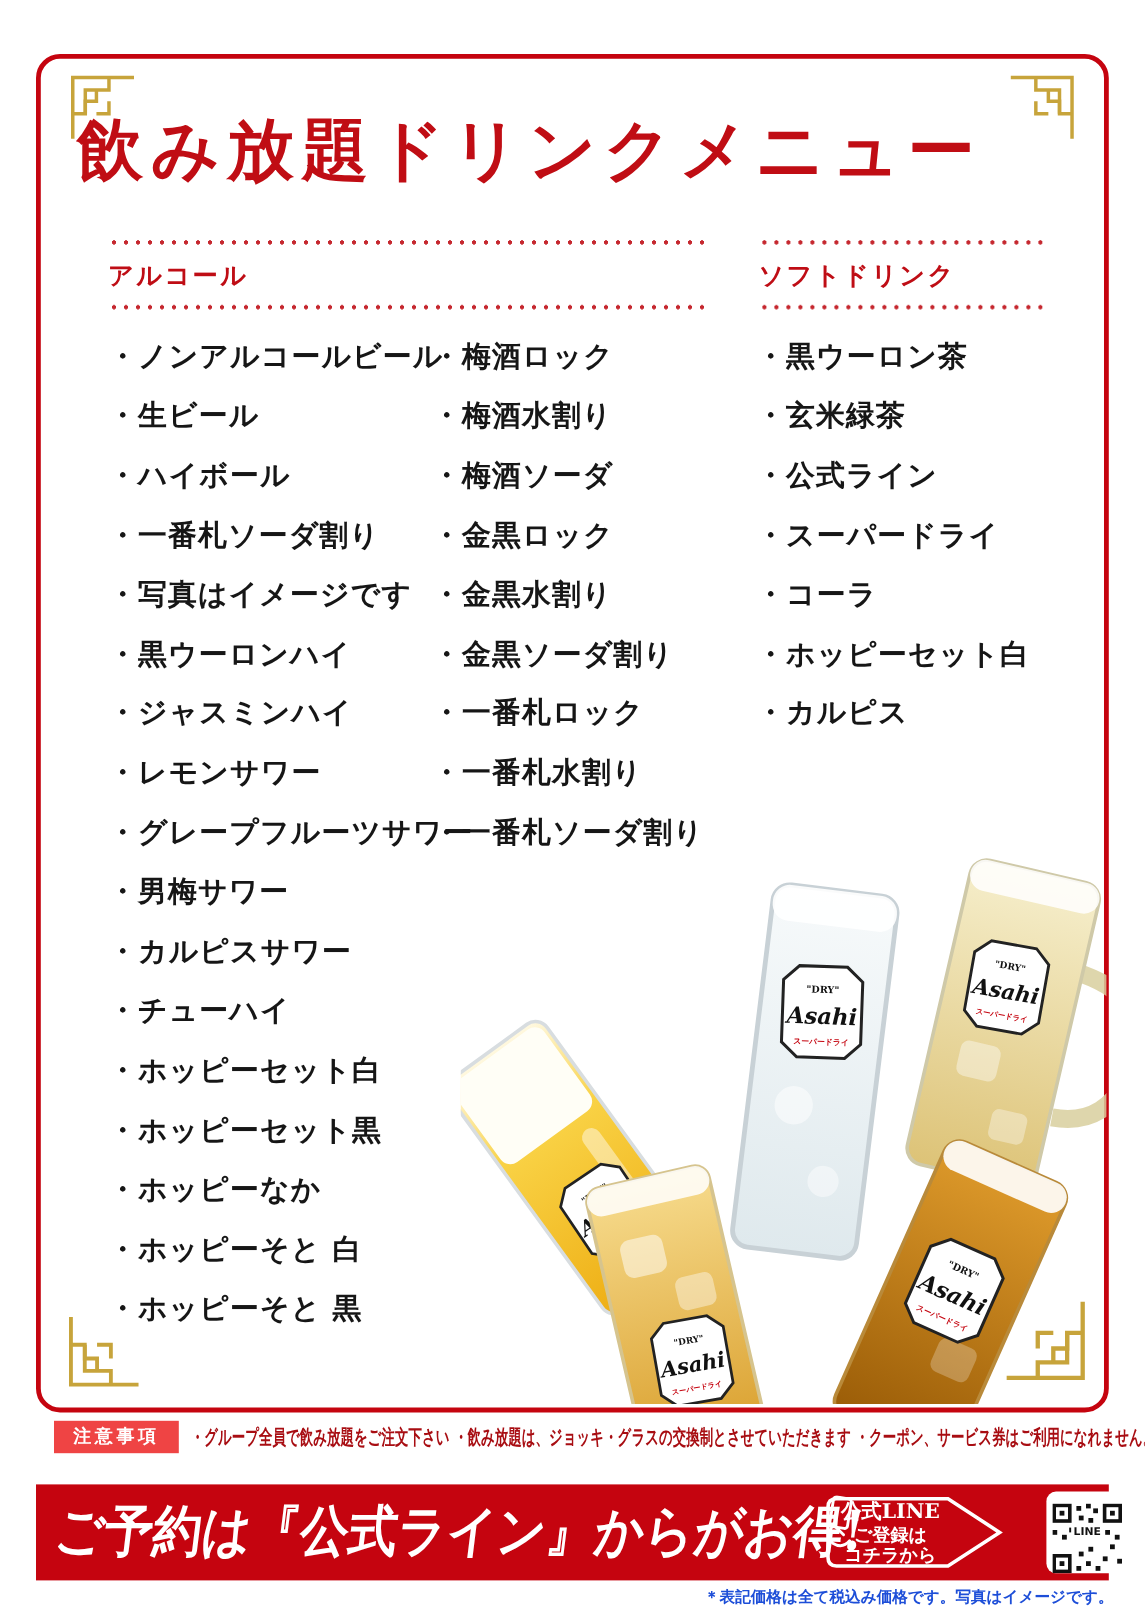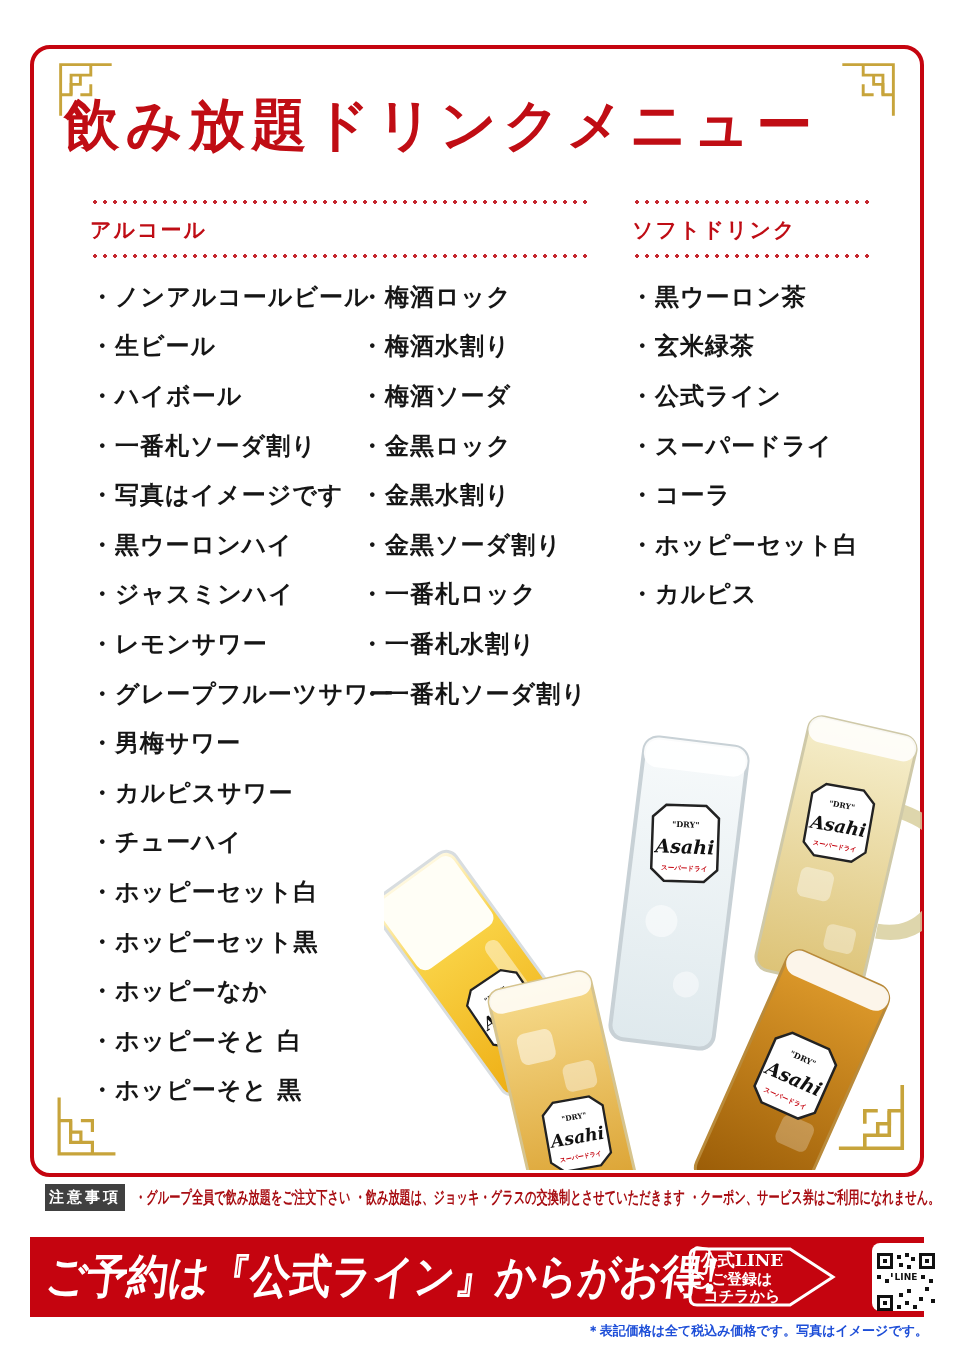--- a/index.html
+++ b/index.html
@@ -45,22 +45,22 @@
     font-size:24px;font-weight:900;color:#161616;letter-spacing:1px;white-space:nowrap;
   }
   
   .photo{position:absolute;left:384px;top:678px;z-index:2;}
   
   .notes{
     position:absolute;left:45px;top:1184px;width:880px;z-index:4;
     display:flex;align-items:center;gap:10px;
   }
   .notes-badge{
-    background:#404040;color:#fff;font-size:15px;font-weight:900;
-    padding:4px 4px;letter-spacing:3px;flex:0 0 auto;
+    background:#ef4444;color:#fff;font-size:15px;font-weight:900;
+    padding:4px 16px;letter-spacing:3px;flex:0 0 auto;
   }
   .notes-text{
     color:#a80d12;font-size:17px;font-weight:900;white-space:nowrap;
     transform:scaleX(.66);transform-origin:left center;
   }
   
   .banner{
     position:absolute;left:30px;top:1237px;width:894px;height:80px;
     background:#c5040f;z-index:4;
   }

